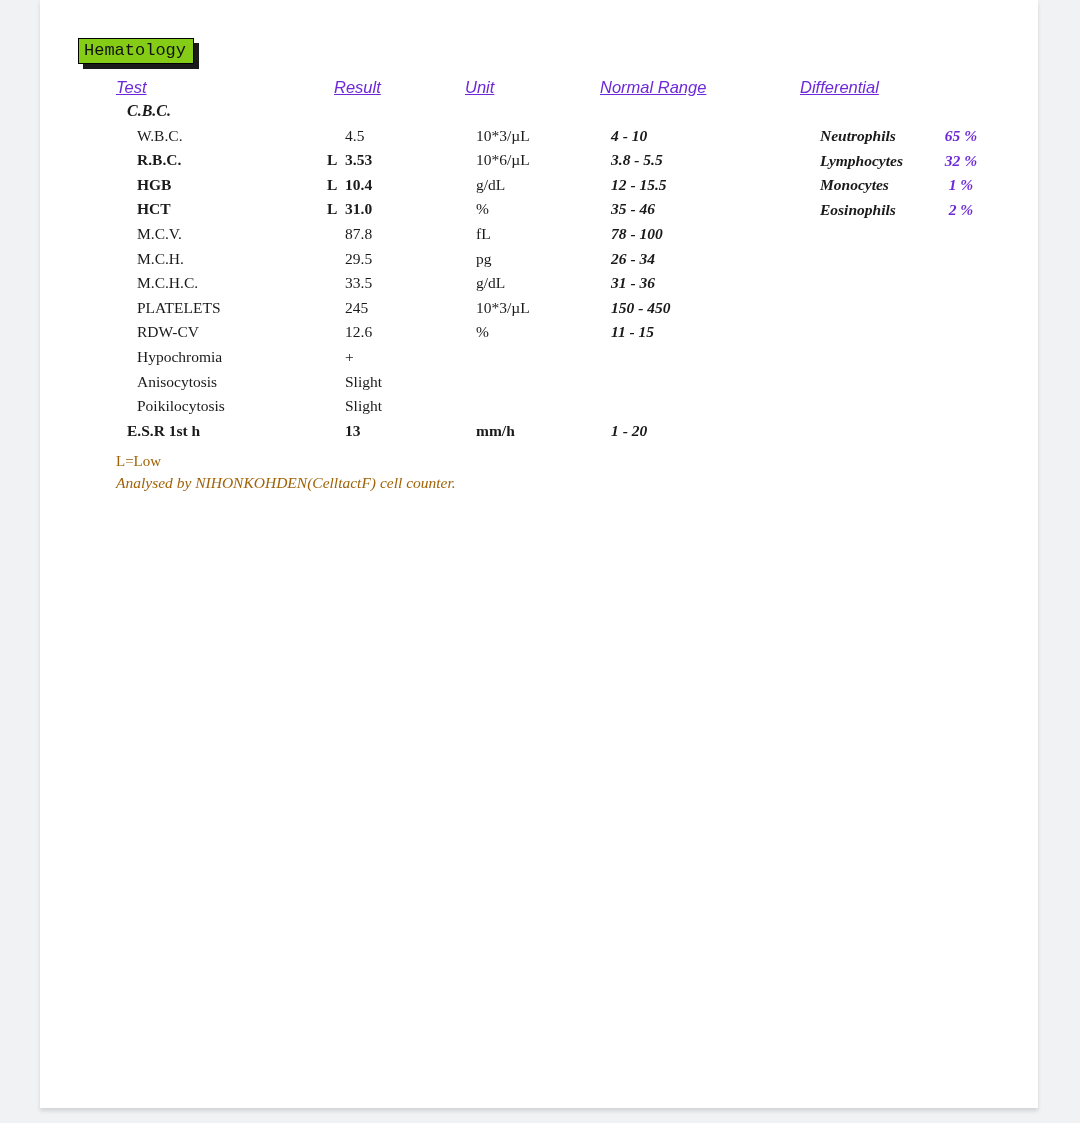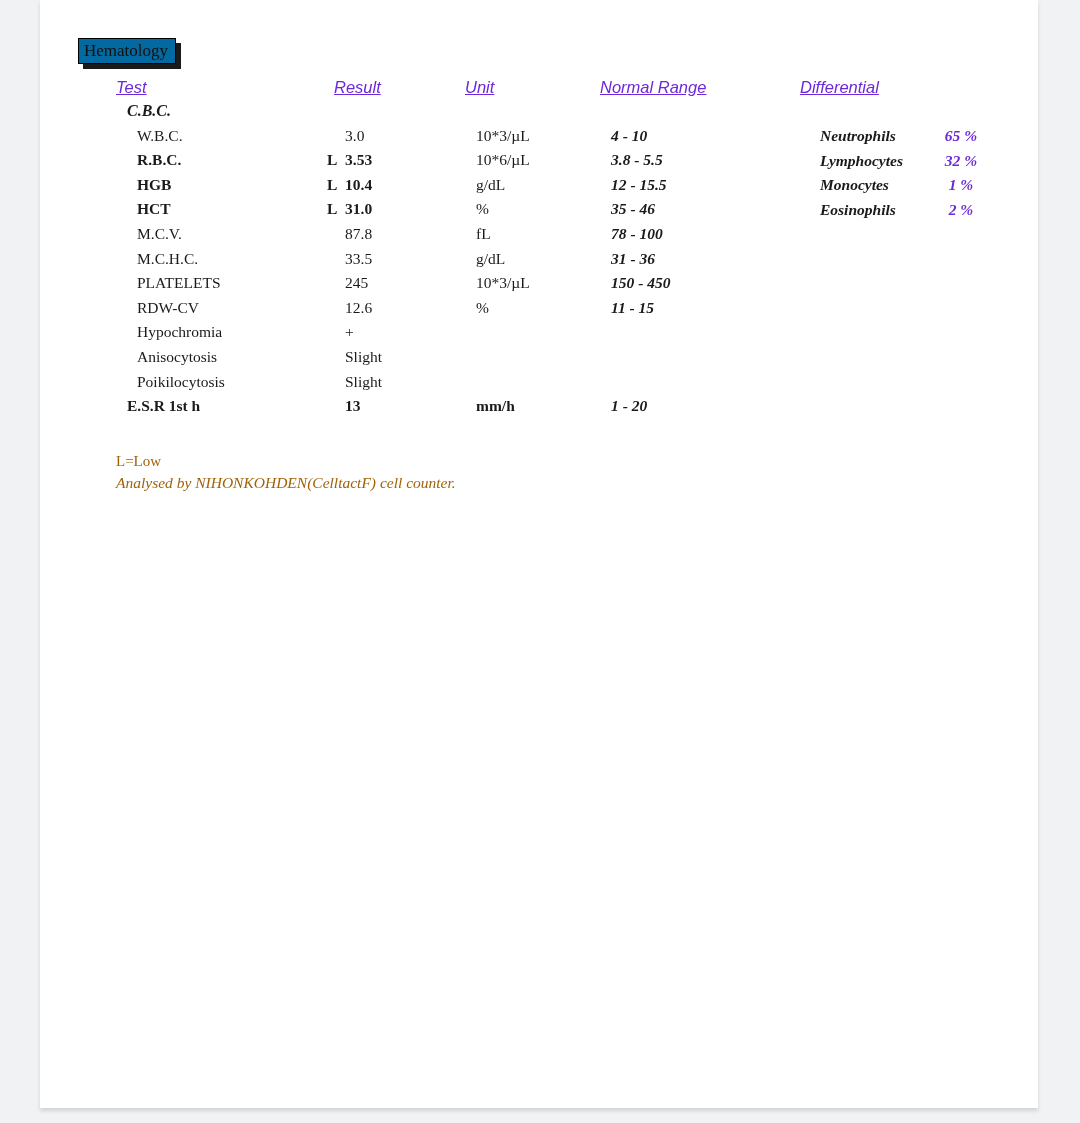--- a/index.html
+++ b/index.html
@@ -28,23 +28,23 @@
   
   #title-box-wrap {
     position: absolute;
     left: 38px;
     top: 38px;
   }
   #title-box {
     position: relative;
     display: inline-block;
     border: 1px solid #000;
-    background: #0369a1;
+    background: #84cc16;
     padding: 2px 7px 3px 5px;
-    font-family: Liberation Serif, serif;
+    font-family: Liberation Mono, monospace;
     font-size: 17px;
     line-height: 19px;
     color: #111;
     z-index: 2;
   }
   #title-shadow {
     position: absolute;
     left: 5px;
     top: 5px;
     width: 100%;
@@ -181,21 +181,21 @@
     <div class="hdr" style="left:760px;">Differential</div>
   </div>
 
   <div id="cbc-table">
     <div class="row grp">
       <div class="cell c-test">C.B.C.</div>
     </div>
     <div id="cbc-rows">
         <div class="row">
           <div class="cell c-test indent">W.B.C.</div>
-          <div class="cell c-result">3.0</div>
+          <div class="cell c-result">4.5</div>
           <div class="cell c-unit">10*3/µL</div>
           <div class="cell c-range">4 - 10</div>
         </div>
         <div class="row abn">
           <div class="cell c-test indent">R.B.C.</div>
           <div class="cell c-flag">L</div>
           <div class="cell c-result">3.53</div>
           <div class="cell c-unit">10*6/µL</div>
           <div class="cell c-range">3.8 - 5.5</div>
         </div>
@@ -213,20 +213,26 @@
           <div class="cell c-unit">%</div>
           <div class="cell c-range">35 - 46</div>
         </div>
         <div class="row">
           <div class="cell c-test indent">M.C.V.</div>
           <div class="cell c-result">87.8</div>
           <div class="cell c-unit">fL</div>
           <div class="cell c-range">78 - 100</div>
         </div>
         <div class="row">
+          <div class="cell c-test indent">M.C.H.</div>
+          <div class="cell c-result">29.5</div>
+          <div class="cell c-unit">pg</div>
+          <div class="cell c-range">26 - 34</div>
+        </div>
+        <div class="row">
           <div class="cell c-test indent">M.C.H.C.</div>
           <div class="cell c-result">33.5</div>
           <div class="cell c-unit">g/dL</div>
           <div class="cell c-range">31 - 36</div>
         </div>
         <div class="row">
           <div class="cell c-test indent">PLATELETS</div>
           <div class="cell c-result">245</div>
           <div class="cell c-unit">10*3/µL</div>
           <div class="cell c-range">150 - 450</div>

